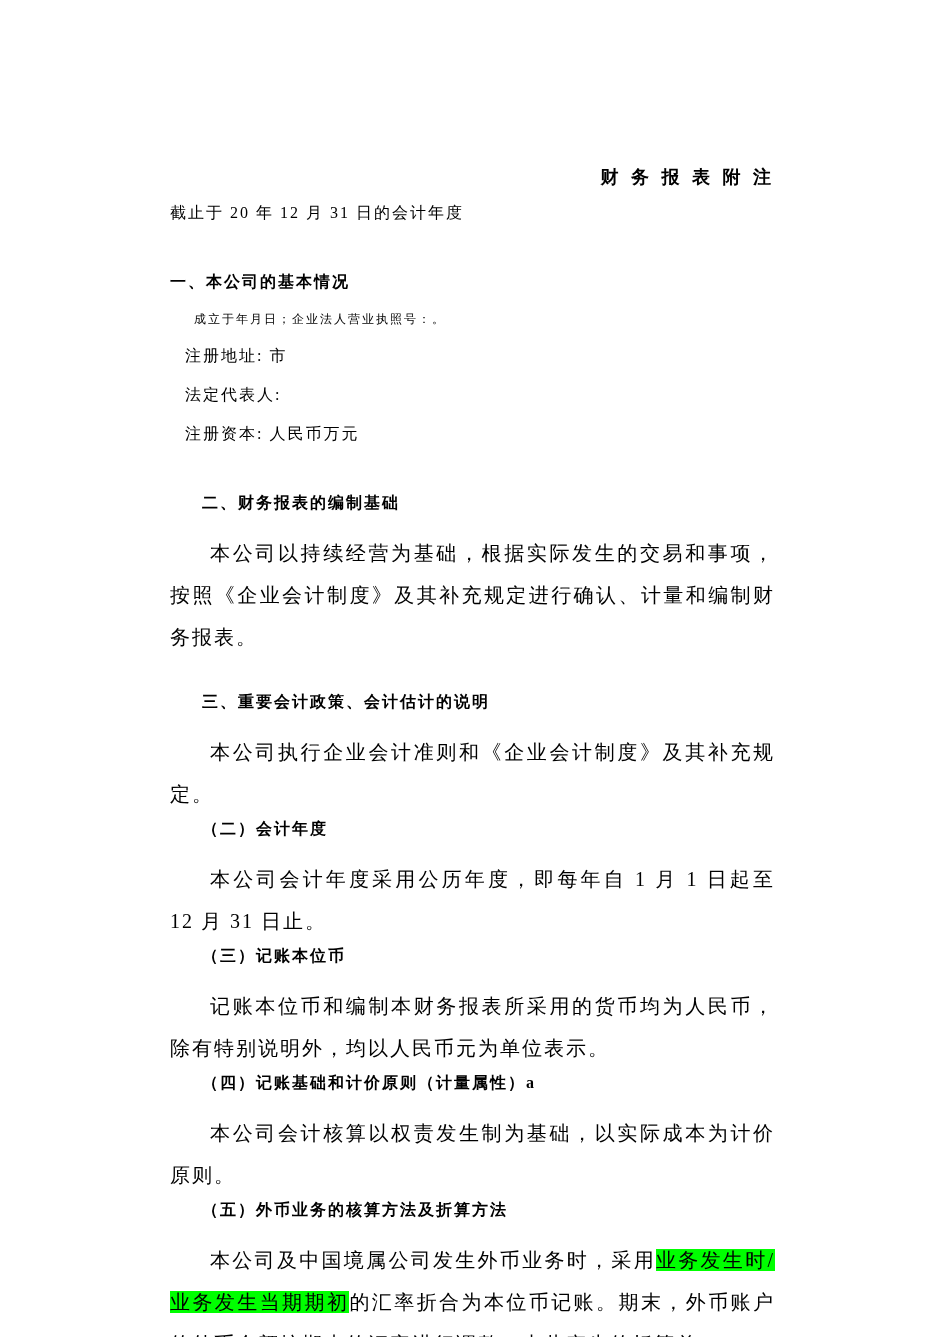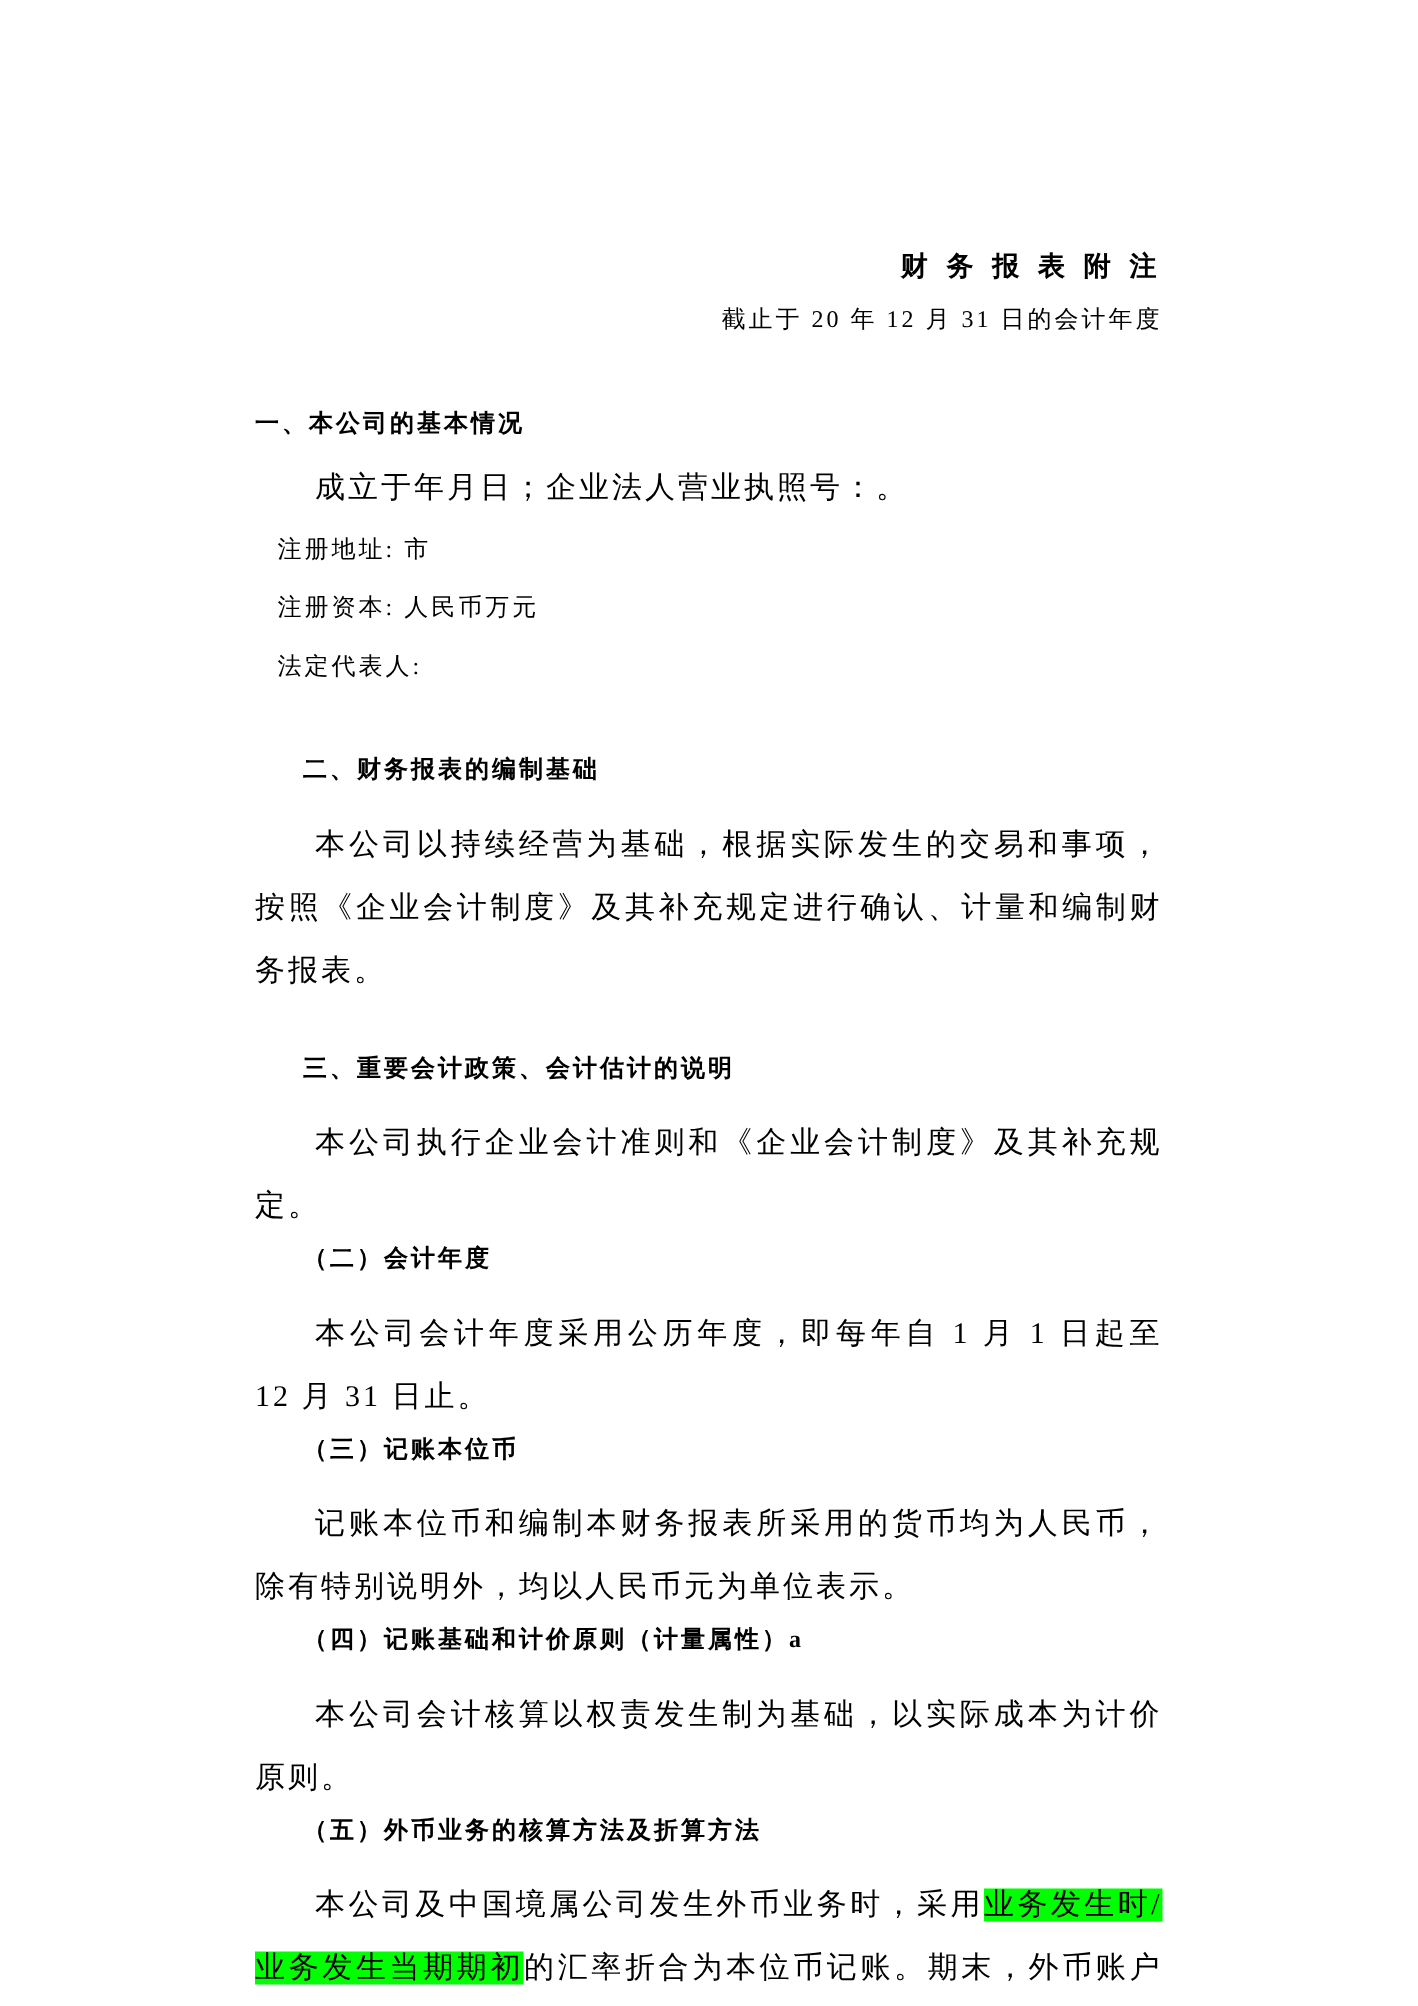--- a/index.html
+++ b/index.html
@@ -17,33 +17,33 @@
       width: 945px;
     }
     .title {
       text-align: right;
       font-weight: bold;
       font-size: 18px;
       letter-spacing: 4px;
       margin-bottom: 14px;
     }
     .subtitle {
-      text-align: right;
+      text-align: left;
       font-size: 16px;
       letter-spacing: 2px;
       margin-bottom: 48px;
     }
     .section-heading {
       font-weight: bold;
       font-size: 16px;
       letter-spacing: 2px;
       margin: 0 0 18px 0;
     }
     .indent-line {
-      font-size: 20px;
+      font-size: 12px;
       letter-spacing: 2px;
       margin: 0 0 18px 0;
       text-indent: 2em;
     }
     .line {
       font-size: 16px;
       letter-spacing: 2px;
       margin: 0 0 18px 15px;
     }
     .sub-heading {
@@ -72,22 +72,22 @@
 <body>
 
 <div class="page">
 
   <div class="title">财 务 报 表 附 注</div>
   <div class="subtitle">截止于 20 年 12 月 31 日的会计年度</div>
 
   <div class="section-heading">一、本公司的基本情况</div>
   <div class="indent-line">成立于年月日；企业法人营业执照号：。</div>
   <div class="line">注册地址: 市</div>
+  <div class="line">法定代表人:</div>
   <div class="line">注册资本: 人民币万元</div>
-  <div class="line">法定代表人:</div>
 
   <div class="gap"></div>
 
   <div class="section-heading" style="text-indent:2em;">二、财务报表的编制基础</div>
   <div class="para">本公司以持续经营为基础，根据实际发生的交易和事项，按照《企业会计制度》及其补充规定进行确认、计量和编制财务报表。</div>
 
   <div class="gap"></div>
 
   <div class="section-heading" style="text-indent:2em;">三、重要会计政策、会计估计的说明</div>
 

